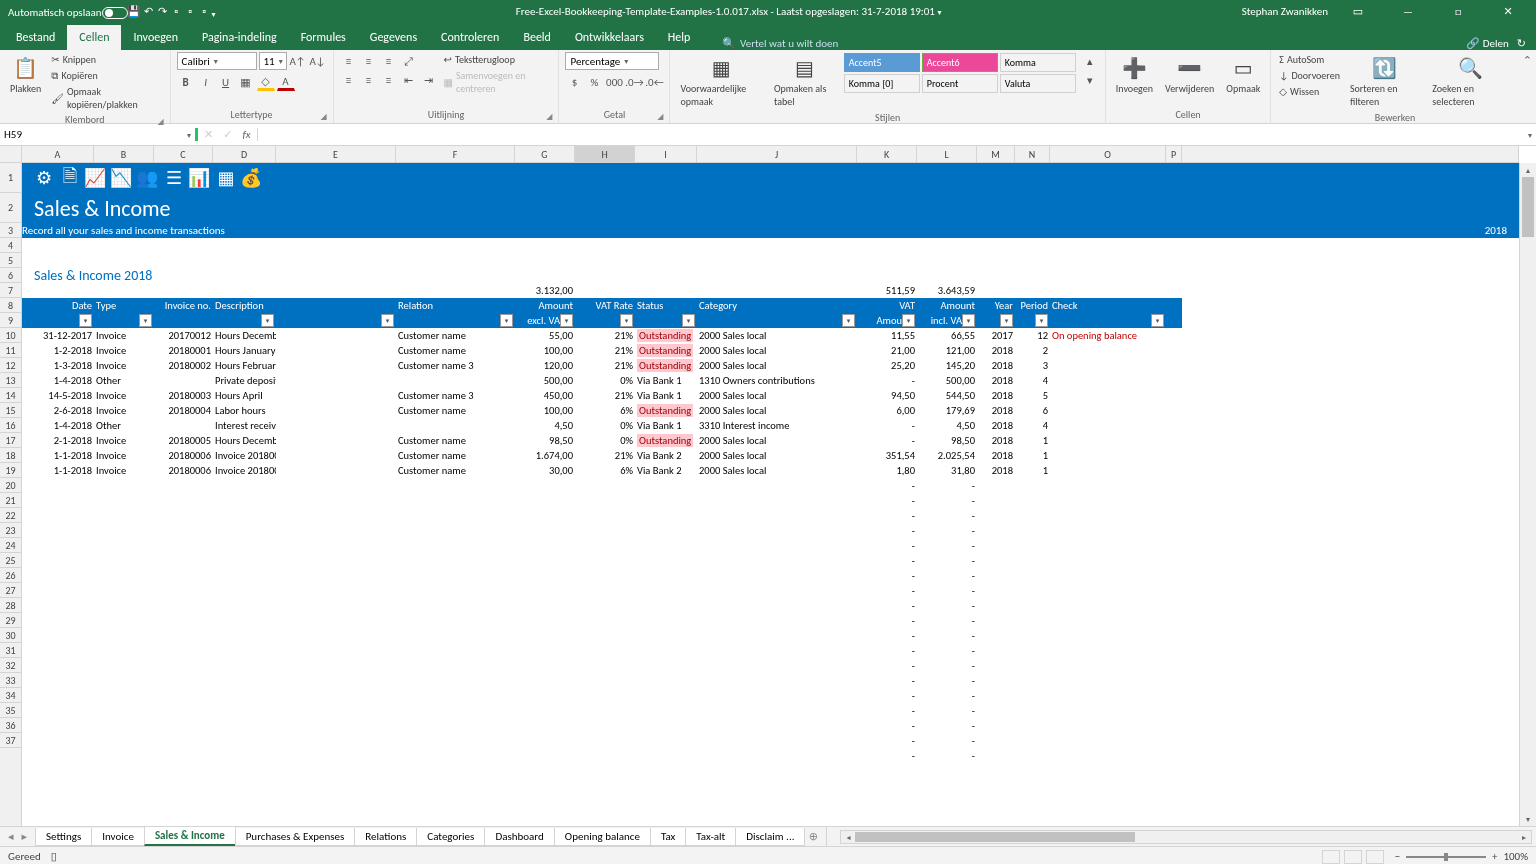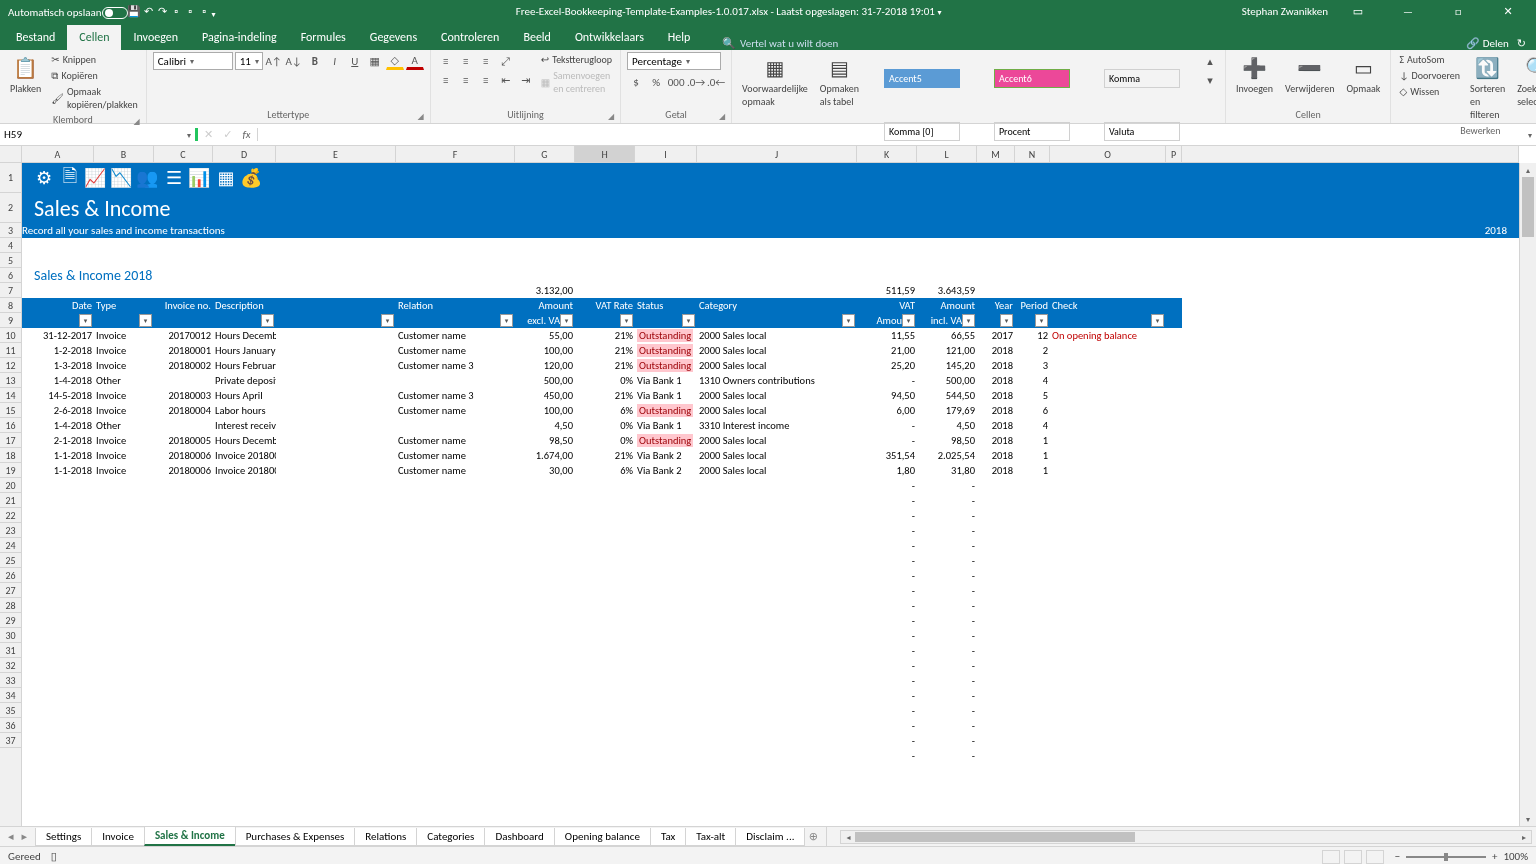--- a/index.html
+++ b/index.html
@@ -27,21 +27,21 @@
 .group .label { text-align: center; font-size: 10px; color: #666; padding: 1px 0 2px; position: relative; }
 .group .label .launcher { position: absolute; right: 0; bottom: 2px; color: #888; font-size: 8px; }
 .group .body { display: flex; align-items: flex-start; gap: 4px; }
 .btncol { display: flex; flex-direction: column; align-items: center; justify-content: center; padding: 2px 4px; cursor: pointer; font-size: 10px; color: #444; }
 .btncol .bigicon { width: 28px; height: 28px; display: flex; align-items: center; justify-content: center; font-size: 20px; }
 .stack { display: flex; flex-direction: column; gap: 1px; }
 .stack .row { display: flex; align-items: center; gap: 3px; font-size: 10px; color: #444; padding: 1px 2px; cursor: pointer; }
 .minibtn { width: 18px; height: 18px; display: inline-flex; align-items: center; justify-content: center; border: 1px solid transparent; cursor: pointer; color: #555; }
 .combo { border: 1px solid #ababab; background: #fff; height: 18px; display: inline-flex; align-items: center; padding: 0 4px; font-size: 11px; }
 .combo .caret { margin-left: 4px; font-size: 8px; color: #666; }
-.stylecell { border: 1px solid #d0d0d0; width: 76px; height: 19px; display: flex; align-items: center; padding: 0 4px; font-size: 10px; margin: 17px; }
+.stylecell { border: 1px solid #d0d0d0; width: 76px; height: 19px; display: flex; align-items: center; padding: 0 4px; font-size: 10px; margin: 1px; }
 .stylerow { display: flex; }
 .accent5 { background: #5b9bd5; color: #fff; border-color: #5b9bd5; }
 .accent6 { background: #ec4899; color: #fff; border-color: #70ad47; }
 
 
 .fxbar { display: flex; align-items: center; height: 22px; border-bottom: 1px solid #d4d4d4; background: #fff; }
 .namebox { width: 198px; border-right: 3px solid #22c55e; display: flex; align-items: center; padding: 0 4px; font-size: 11px; }
 .namebox .caret { margin-left: auto; font-size: 8px; color: #666; }
 .fxbtns { display: flex; align-items: center; padding: 0 6px; gap: 10px; color: #999; border-right: 1px solid #d4d4d4; }
 .fxbtns .fx { font-style: italic; color: #666; }
@@ -182,21 +182,21 @@
         <div class="row">
             <span>🖌</span>
             <span>Opmaak kopiëren/plakken</span>
           </div>
       </div>
     </div>
     <div class="label"><span>Klembord</span><span class="launcher">◢</span></div>
   </div>
 
   <div class="group">
-    <div class="body" style="flex-direction:row;gap:3px">
+    <div class="body" style="flex-direction:column;gap:3px">
       <div style="display:flex;gap:2px">
         <div class="combo" style="width:80px">
             <span>Calibri</span>
             <span class="caret">▾</span>
           </div>
         <div class="combo" style="width:28px">
             <span>11</span>
             <span class="caret">▾</span>
           </div>
         <span class="minibtn">A↑</span>
@@ -288,20 +288,21 @@
           <div class="stylecell">Komma [0]</div>
           <div class="stylecell">Procent</div>
           <div class="stylecell">Valuta</div>
         </div>
       </div>
       <div class="stack" style="justify-content:center">
         <span class="minibtn">▴</span>
         <span class="minibtn">▾</span>
       </div>
     </div>
+    <div class="label"><span>Stijlen</span></div>
   </div>
 
   <div class="group">
     <div class="body">
       <div class="btncol">
           <div class="bigicon">➕</div>
           <span>Invoegen</span>
         </div>
       <div class="btncol">
           <div class="bigicon">➖</div>

